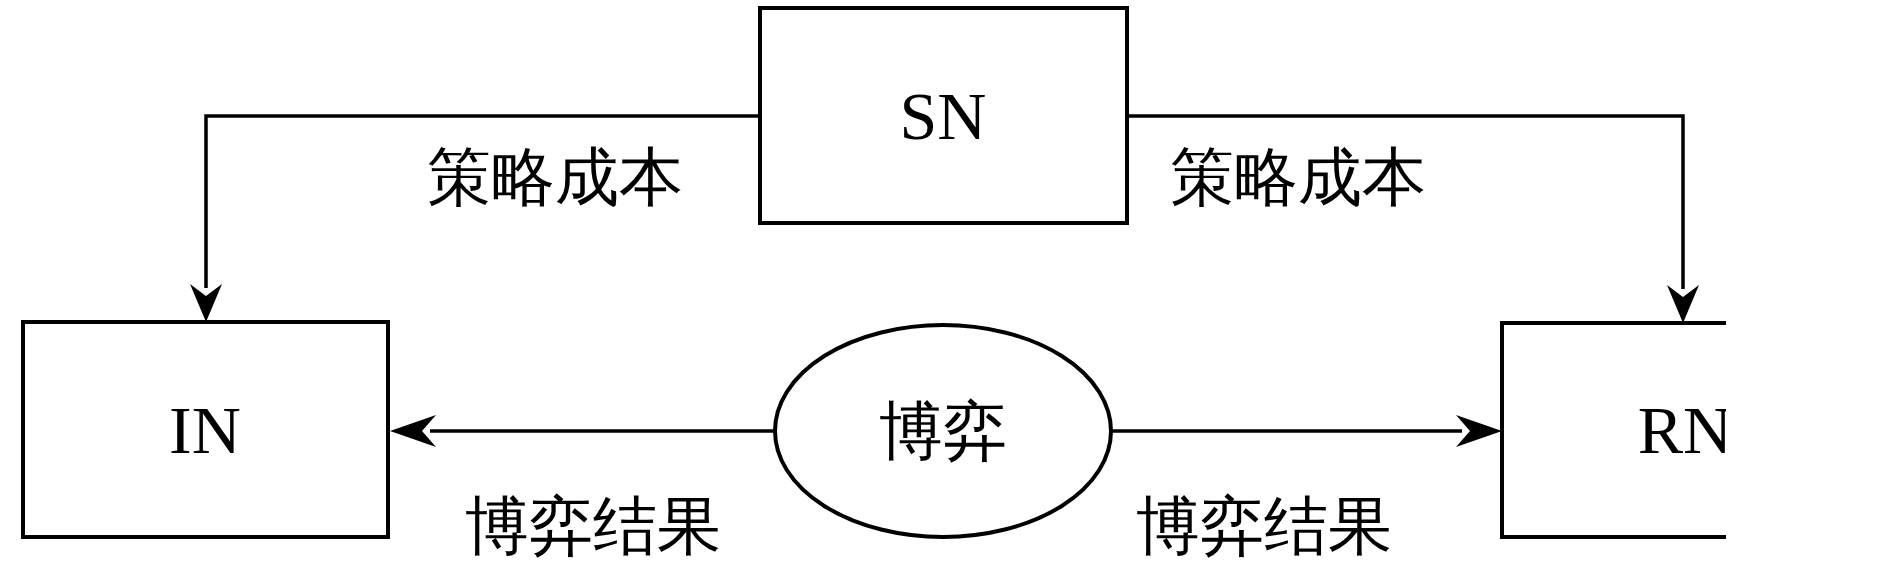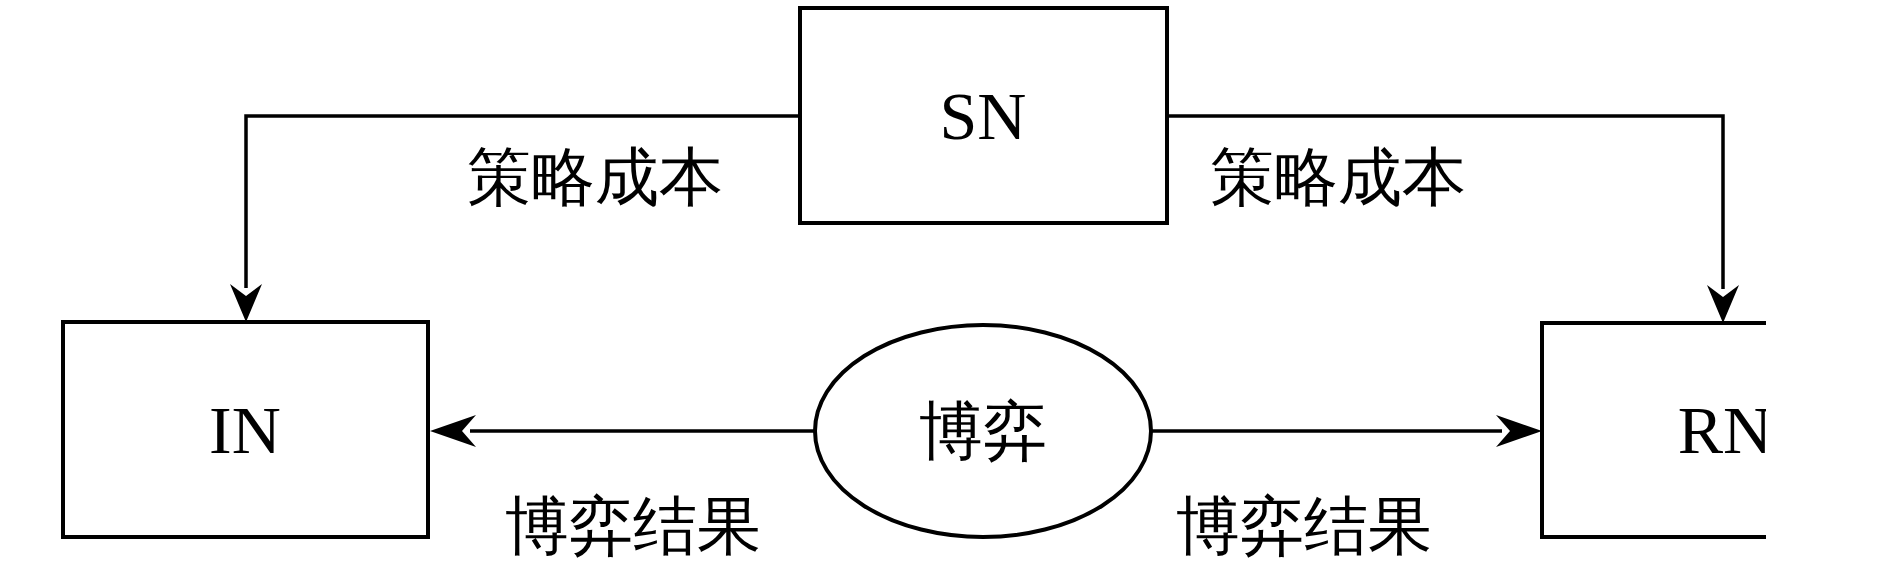--- a/index.html
+++ b/index.html
@@ -6,21 +6,20 @@
     margin: 0;
     padding: 0;
     background: #ffffff;
   }
   .canvas {
     position: relative;
     width: 1726px;
     height: 567px;
     background: #ffffff;
     overflow: hidden;
-    padding-left: 40px;
   }
   svg text {
     font-family: "Liberation Serif", "DejaVu Serif", serif;
     fill: #000000;
   }
   .node-label { font-size: 68px; }
   .cjk-label  { font-size: 64px; }
 </style>
 </head>
 <body>

